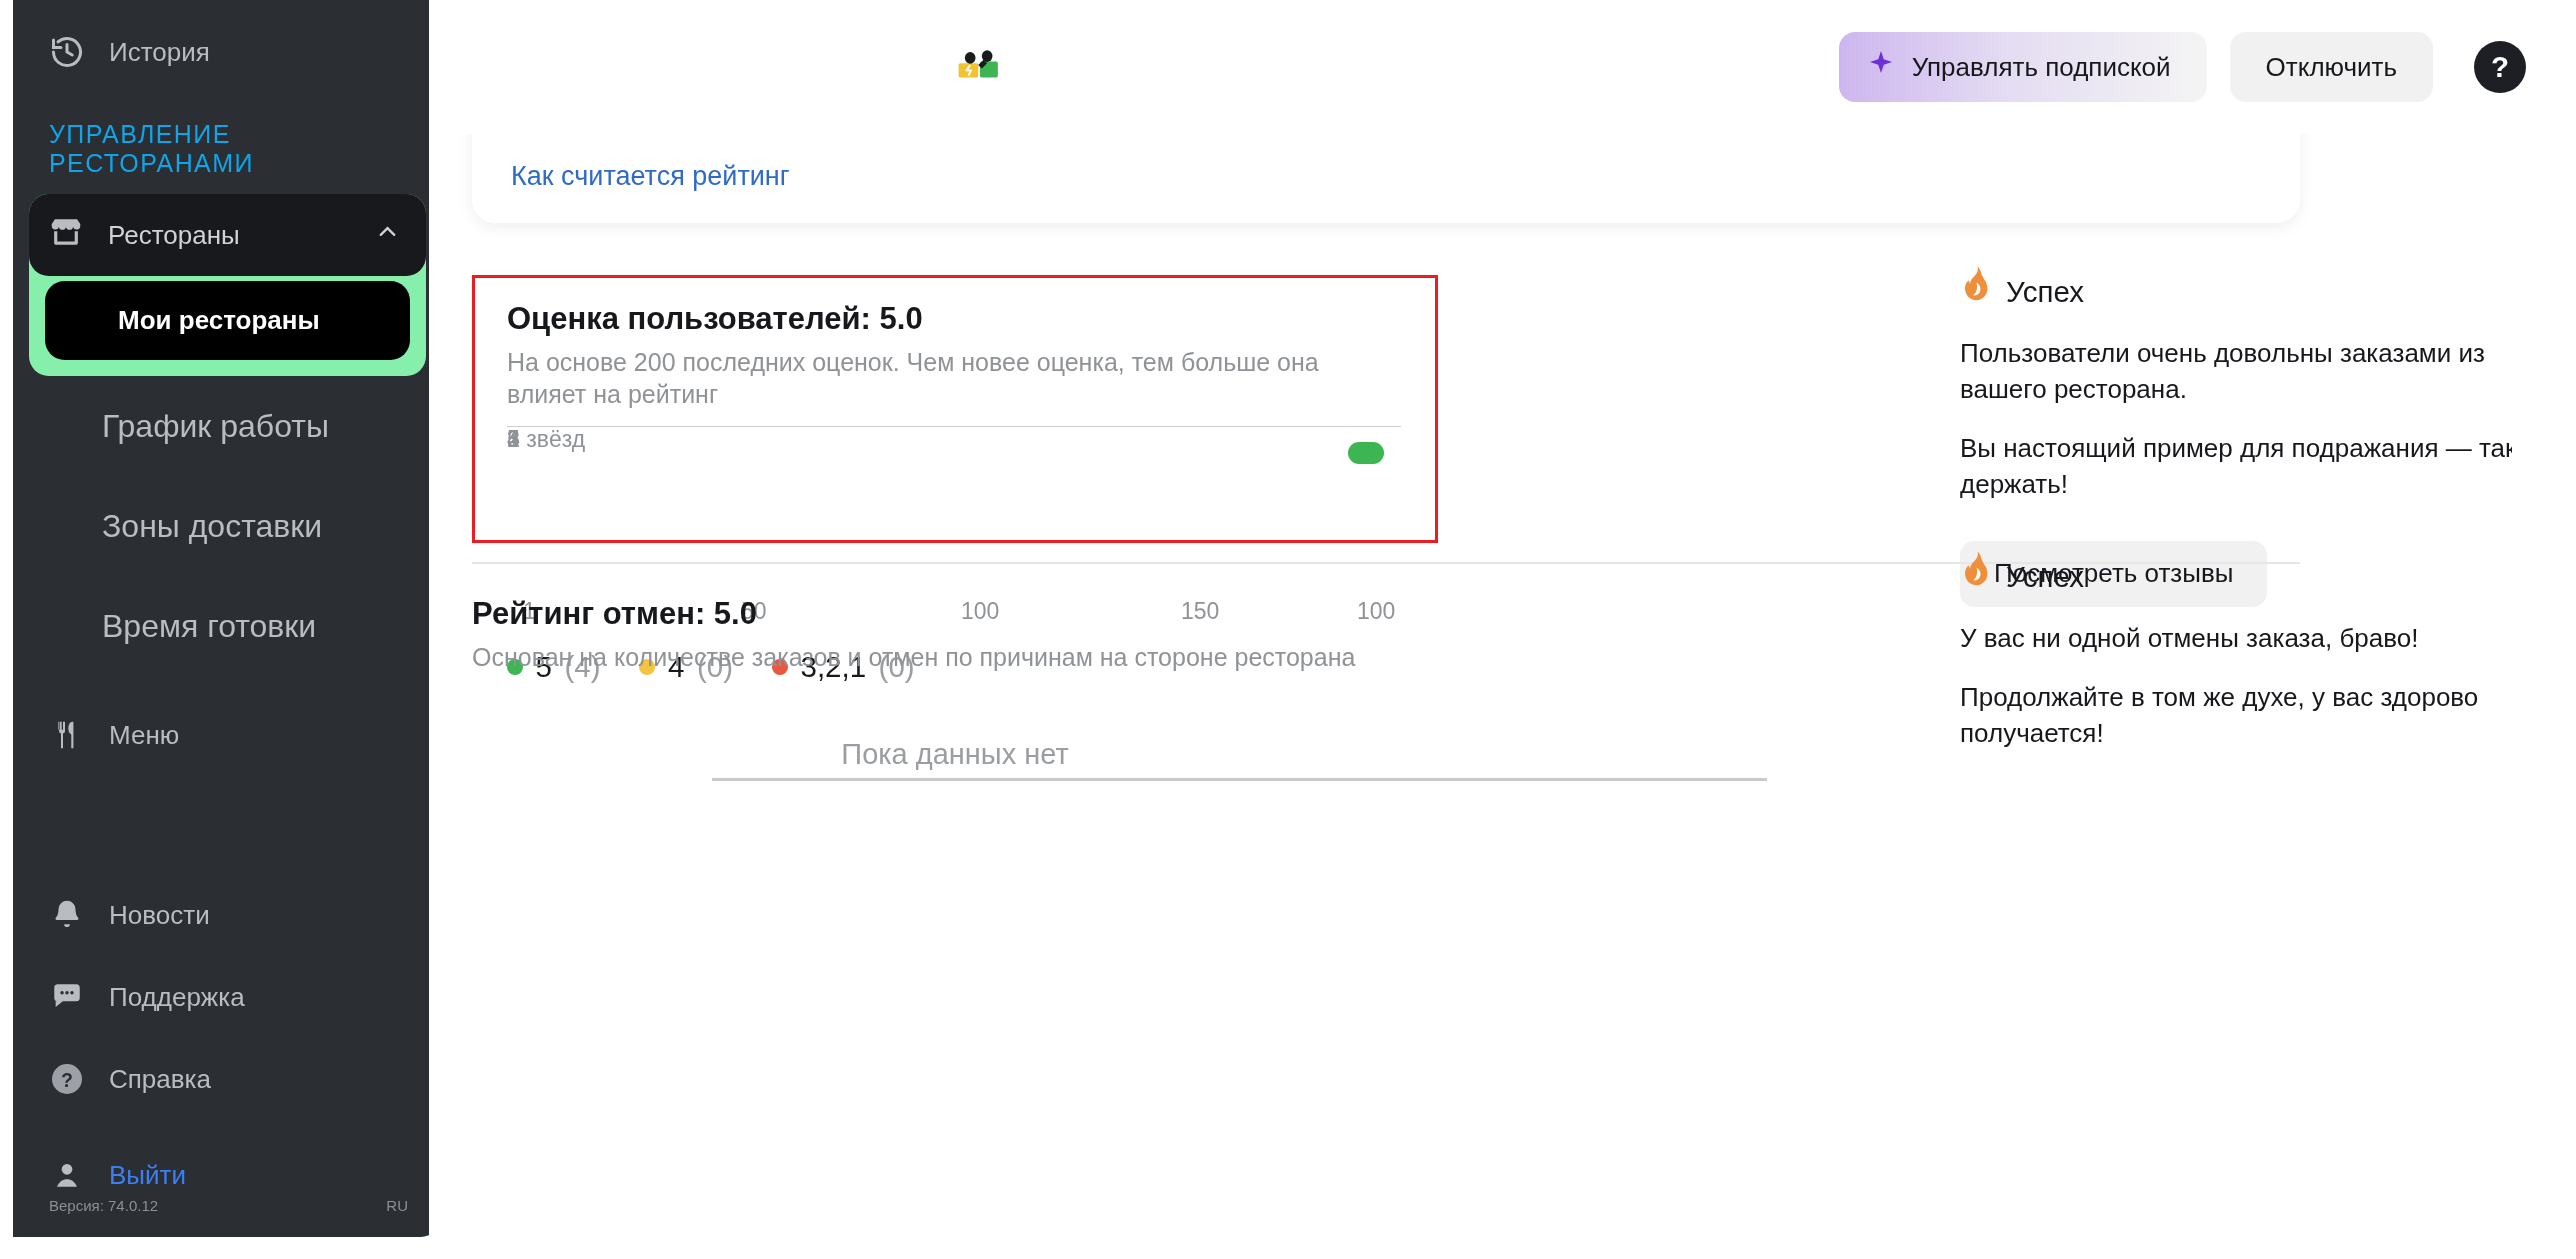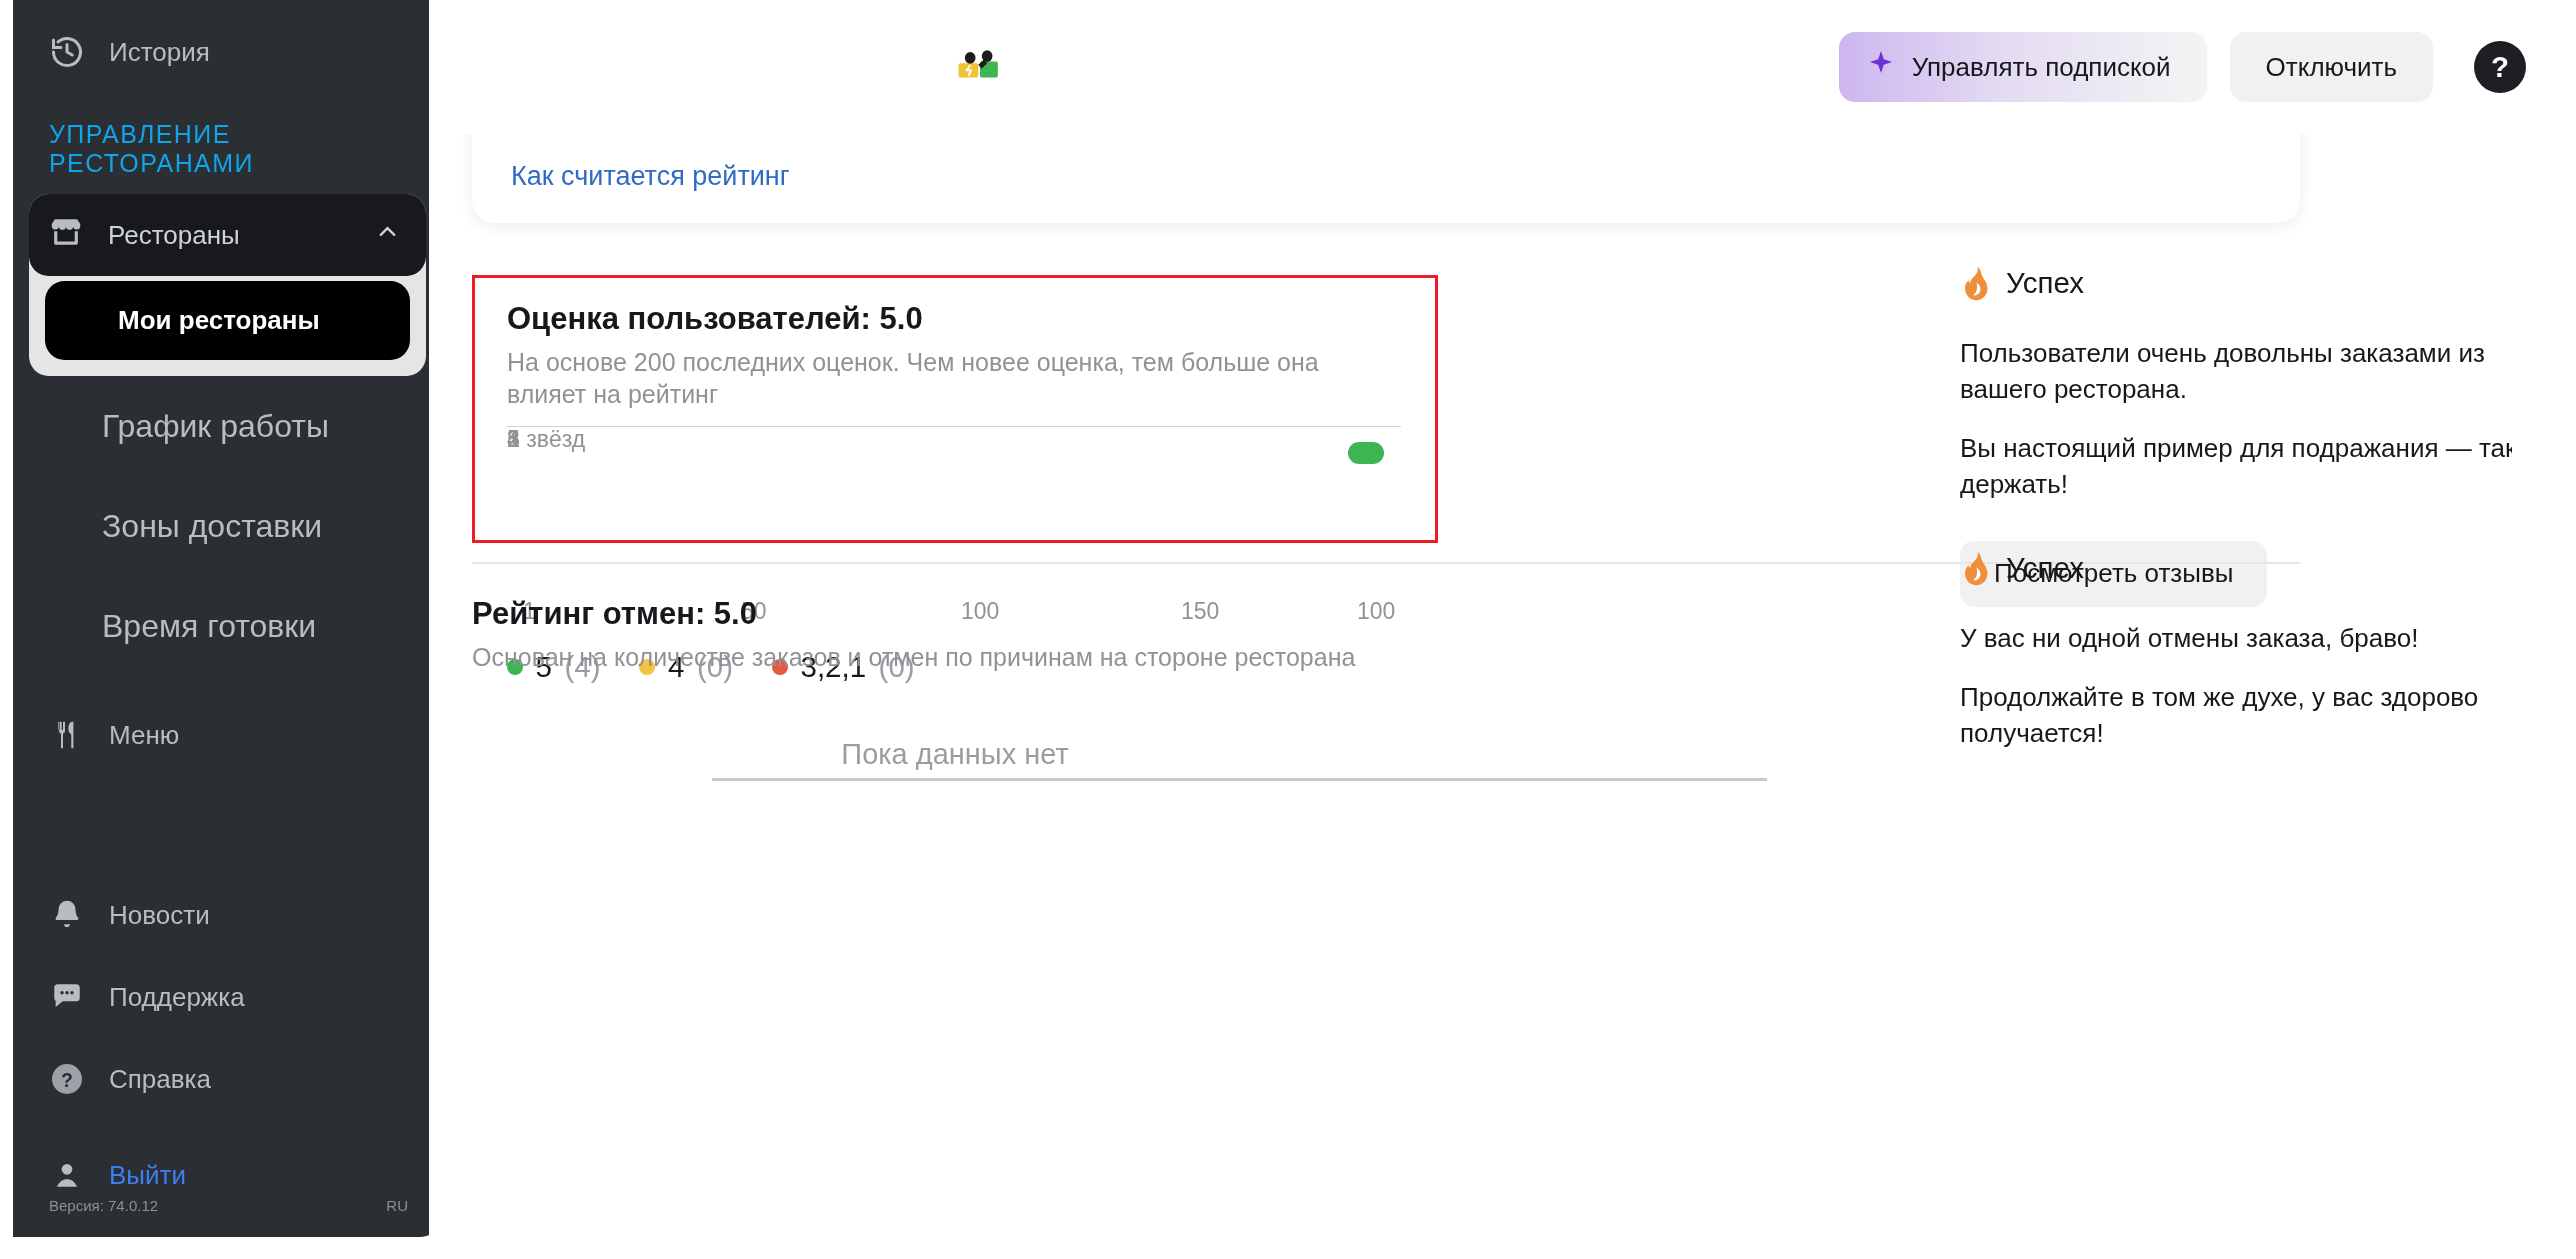--- a/index.html
+++ b/index.html
@@ -29,21 +29,21 @@
     color: #b9bcc1;
     font-size: 26px;
   }
   .side-row .ico { width: 39px; height: 39px; flex: 0 0 39px; display: flex; align-items: center; justify-content: center; }
   .side-section-title {
     padding: 27px 34px 16px 36px;
     font-size: 25px; letter-spacing: 1.4px; font-weight: 400;
     color: #0ea5e9; text-transform: uppercase;
   }
   .nav-group {
-    margin: 0 16px; border-radius: 19.7px; background: #e5e5e5;
+    margin: 0 16px; border-radius: 19.7px; background: #86efac;
   }
   .nav-parent {
     display: flex; align-items: center; gap: 23px;
     height: 82px; padding: 0 25px 0 18px;
     background: #17191d; border-radius: 19.7px;
     color: #cfd2d7; font-size: 26px;
   }
   .nav-parent .label { flex: 1; }
   .nav-child-active {
     margin: 5.4px 16px 0 16px;
@@ -149,21 +149,21 @@
     display: flex; align-items: center; gap: 39px;
     margin-top: 16px; font-size: 29.5px; color: #16181c;
   }
   .legend-item { display: flex; align-items: center; gap: 12.5px; }
   .dot { width: 16px; height: 16px; border-radius: 50%; display: inline-block; }
   .legend-count { color: #9a9da1; }
 
   
   .success-panel { position: absolute; }
   .success-head {
-    display: flex; align-items: flex-start; gap: 16px;
+    display: flex; align-items: flex-end; gap: 16px;
     font-size: 29.5px; color: #16181c;
   }
   .success-body {
     margin-top: 27px; font-size: 26px; line-height: 1.38; color: #16181c;
     max-width: 733px;
   }
   .success-body p + p { margin-top: 23px; }
   .btn-reviews {
     margin-top: 38px; height: 66px; padding: 0 34px;
     border: none; border-radius: 14.3px; background: #f1f1f2;

